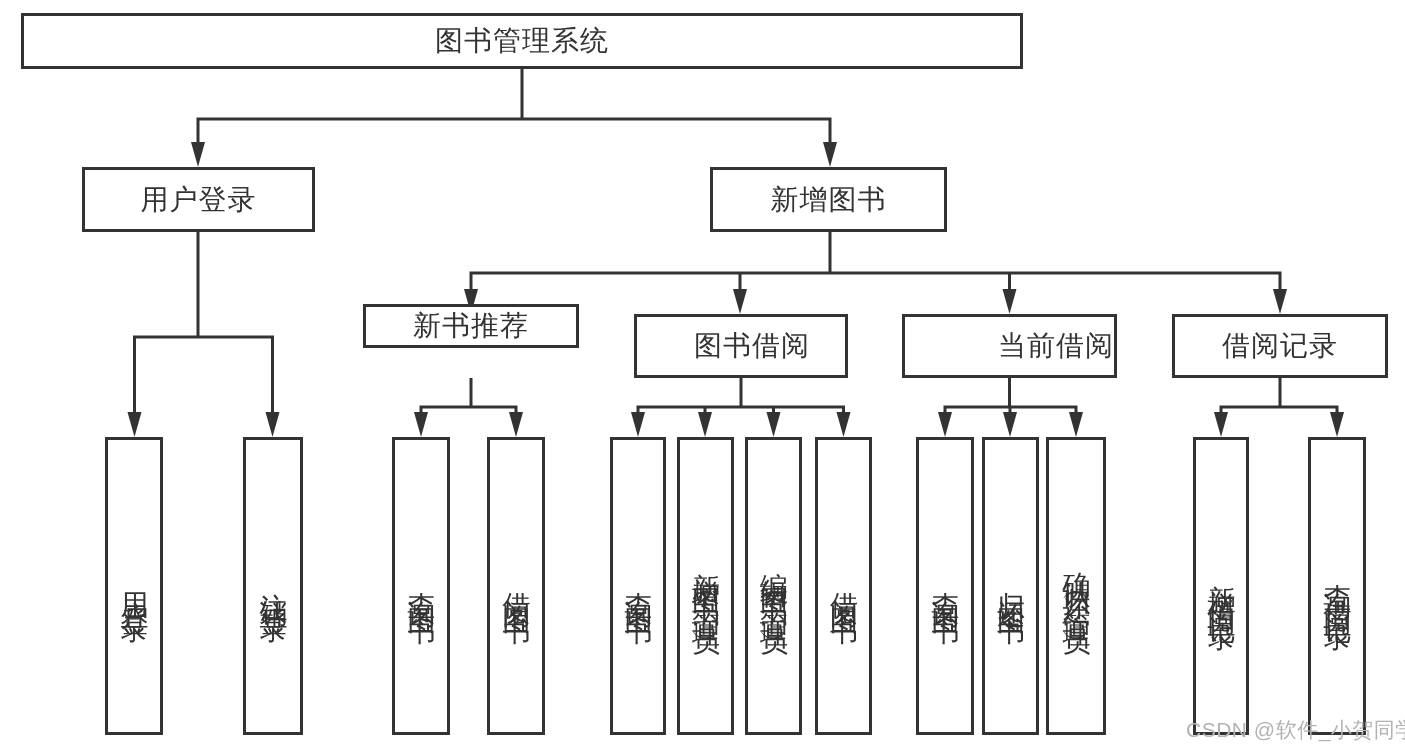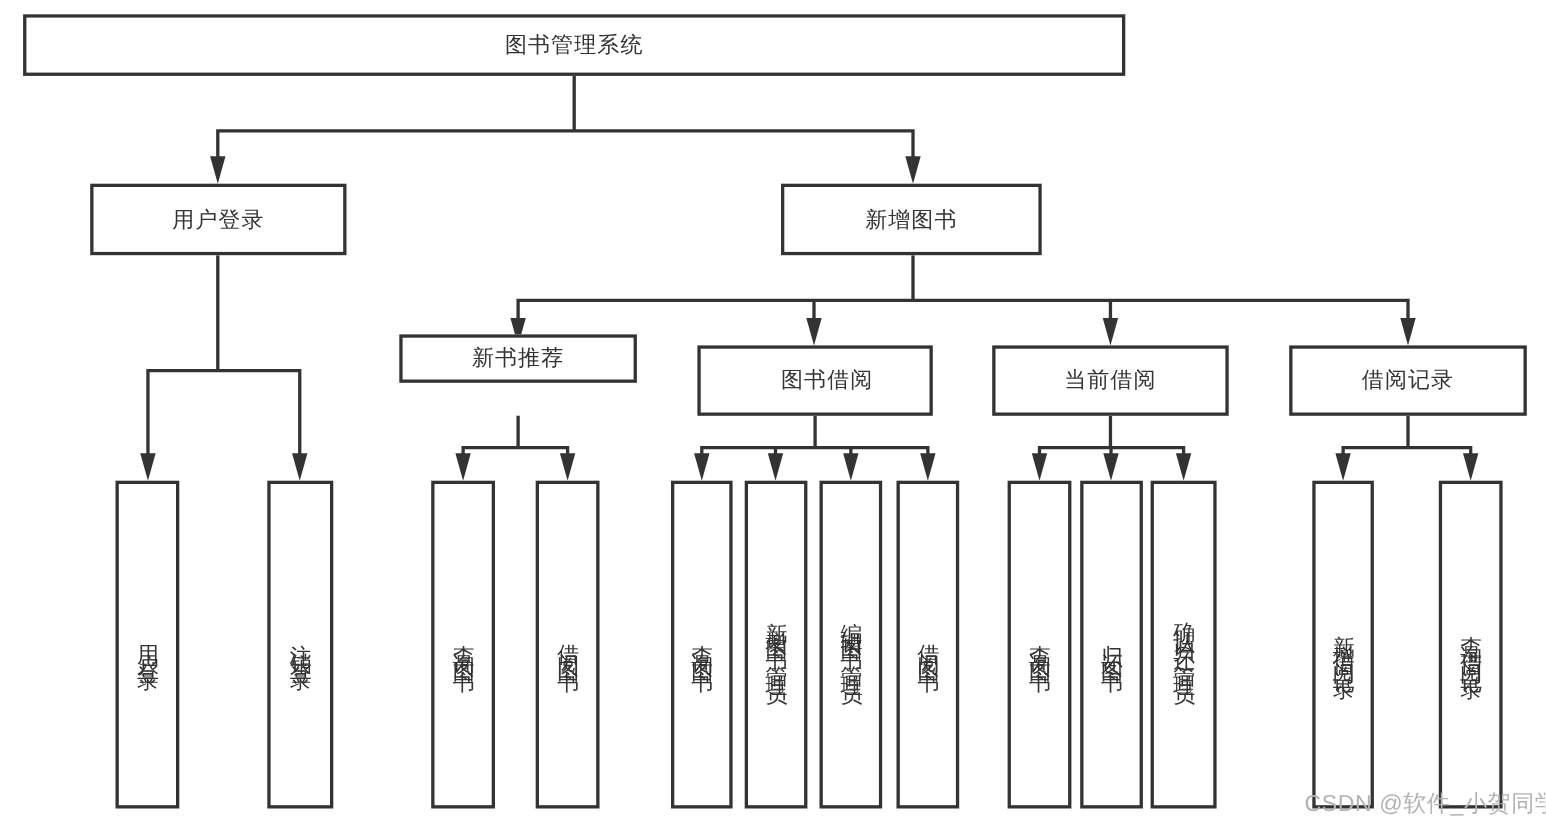--- a/index.html
+++ b/index.html
@@ -23,21 +23,21 @@
   }
   .node {
     position: absolute;
     box-sizing: border-box;
     border: 3px solid #333333;
     background: #ffffff;
     color: #333333;
     display: flex;
     align-items: center;
     justify-content: center;
-    font-size: 20px;
+    font-size: 28px;
     letter-spacing: 1px;
     line-height: 1;
   }
   .node.vbox .vtext {
     writing-mode: vertical-rl;
     text-orientation: mixed;
     letter-spacing: 8px;
     line-height: 1;
   }
   .watermark {
@@ -106,21 +106,21 @@
   <div class="node" style="left:710px; top:167px; width:237px; height:65px;">
     <span>新增图书</span>
   </div>
 
   <div class="node" style="left:363px; top:304px; width:216px; height:44px;">
     <span>新书推荐</span>
   </div>
   <div class="node" style="left:634px; top:314px; width:214px; height:64px;padding-left:22px;">
     <span>图书借阅</span>
   </div>
-  <div class="node" style="left:902px; top:314px; width:215px; height:64px;">
+  <div class="node" style="left:902px; top:314px; width:215px; height:64px;justify-content:flex-end;">
     <span>当前借阅</span>
   </div>
   <div class="node" style="left:1172px; top:314px; width:216px; height:64px;">
     <span>借阅记录</span>
   </div>
 
   <div class="node vbox" style="left:105px; top:437px; width:58px; height:298px;">
     <span class="vtext">用户登录</span>
   </div>
   <div class="node vbox" style="left:243px; top:437px; width:60px; height:298px;">

